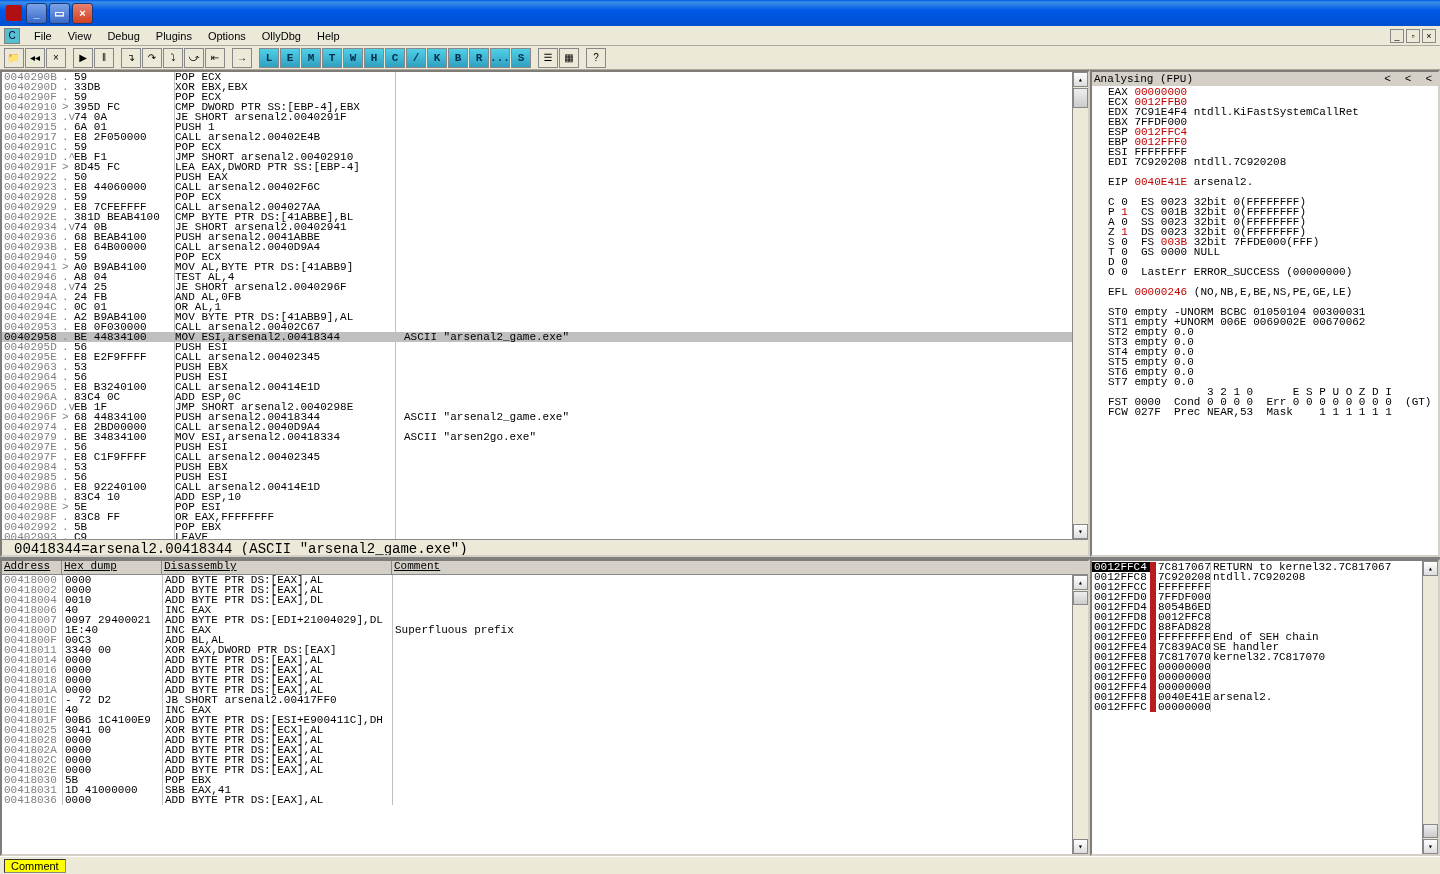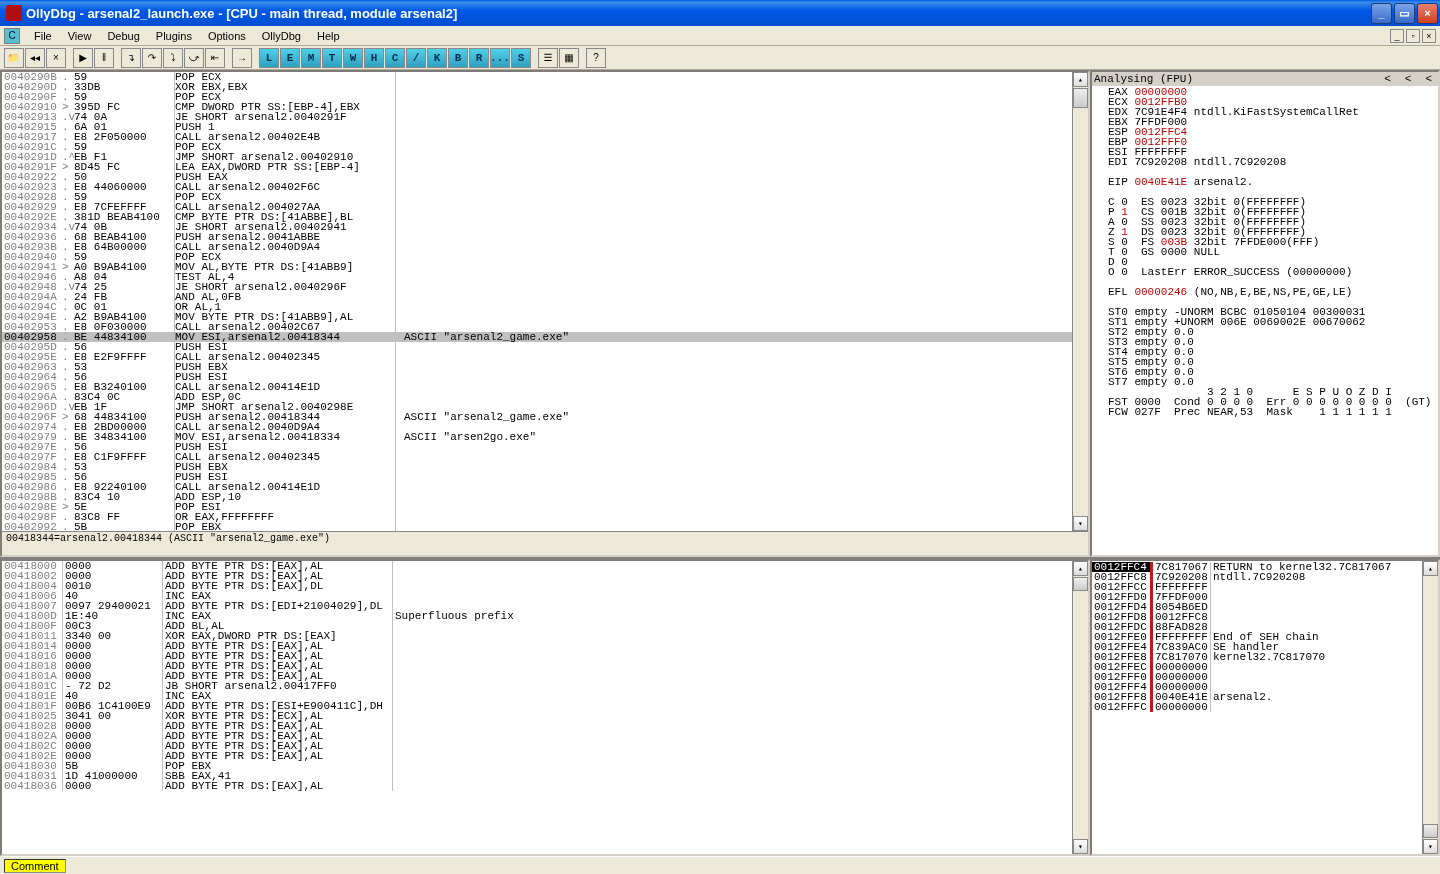--- a/index.html
+++ b/index.html
@@ -30,51 +30,50 @@
 .col-addr { width: 60px; color: #808080; padding-left: 2px; }
 .col-addr.blk { color: #000; }
 .col-mark { width: 12px; color: #808080; }
 .col-hex { width: 100px; color: #000; }
 .col-dis { width: 220px; color: #000; }
 .col-cmt { flex: 1; color: #000; padding-left: 8px; }
 .vdiv { width: 1px; background: #c0c0c0; }
 .scrollbar-v { width: 16px; background: #ece9d8; border-left: 1px solid #888; position: relative; }
 .sb-btn { width: 15px; height: 15px; background: linear-gradient(#fff,#ddd); border: 1px solid #888; position: absolute; font-size:8px; text-align:center; line-height:13px; }
 .sb-thumb { position: absolute; left: 0; width: 15px; background: linear-gradient(#eee,#ccc); border: 1px solid #888; }
-.info-line { height: 24px; background: #ece9d8; border-top: 1px solid #888; padding: 1px 4px; font-family: 'Courier New', monospace; font-size: 10px; }
+.info-line { height: 16px; background: #ece9d8; border-top: 1px solid #888; padding: 1px 12px; font-family: 'Courier New', monospace; font-size: 14px; }
 .reg-pane { width: 350px; background: white; border: 2px inset #d4d0c8; font-family: Terminal, 'Courier New', monospace; font-size: 11px; line-height: 11px; white-space: pre; display: flex; flex-direction: column; }
 .reg-header { background: #d4d0c8; height: 14px; padding: 1px 2px; display: flex; align-items: center; }
 .reg-arrows { margin-left: auto; display: flex; gap: 14px; padding-right: 4px; }
 .reg-body { flex: 1; padding: 1px 16px; overflow: hidden; }
 .reg-line { height: 10px; }
 .r-red { color: #c00000; }
 .r-blk { color: #000; }
 .dump-pane { flex: 1; background: white; border: 2px inset #d4d0c8; font-family: Terminal, 'Courier New', monospace; font-size: 11px; line-height: 10px; white-space: pre; display: flex; flex-direction: column; }
 .dump-header { background: #d4d0c8; height: 14px; display: flex; border-bottom: 1px solid #888; }
 .dh-col { border-right: 1px solid #888; padding: 0 2px; text-decoration: underline; }
 .dump-body { flex: 1; overflow: hidden; display: flex; gap: 48px; }
 .dump-lines { flex: 1; }
 .dump-row { display: flex; height: 10px; }
 .stack-pane { width: 350px; background: white; border: 2px inset #d4d0c8; font-family: Terminal, 'Courier New', monospace; font-size: 11px; line-height: 10px; white-space: pre; display: flex; }
 .stack-lines { flex: 1; padding: 1px 0; overflow: hidden; }
 .stack-row { display: flex; height: 10px; }
 .stk-addr { width: 58px; padding-left: 2px; }
 .stk-addr.hl { background: #000; color: #fff; }
-.stk-val { width: 60px; border-left: 3px solid #b91c1c; padding-left: 2px; }
+.stk-val { width: 60px; border-left: 6px solid #b91c1c; padding-left: 2px; }
 .stk-cmt { flex: 1; border-left: 1px solid #c0c0c0; padding-left: 2px; }
 .statusbar { height: 18px; background: #ece9d8; border-top: 1px solid #fff; display: flex; align-items: center; padding: 0 4px; font-size: 11px; }
 .status-text { flex: 1; }
 .status-paused { background: #ffff00; border: 1px inset #888; padding: 0 6px; }
 </style>
 </head>
 <body>
 
 <div class="titlebar">
   <div class="titlebar-icon"></div>
-  <div class="titlebar-text">OllyDbg - arsenal2_launch.exe - [CPU - main thread, module arsenal2]</div>
   <div class="titlebar-btns">
     <div class="titlebar-btn">_</div>
     <div class="titlebar-btn">▭</div>
     <div class="titlebar-btn close">×</div>
   </div>
 </div>
 
 <div class="menubar">
   <div class="appicon">C</div>
   <div id="menu-items" style="display: flex;">
@@ -151,20 +150,26 @@
           <span>&lt;</span>
           <span>&lt;</span>
           <span>&lt;</span>
         </div>
       </div>
       <div class="reg-body" id="reg-body"><div class="reg-line"><span class="r-blk">EAX </span><span class="r-red">00000000</span><span class="r-blk"></span></div><div class="reg-line"><span class="r-blk">ECX </span><span class="r-red">0012FFB0</span><span class="r-blk"></span></div><div class="reg-line"><span class="r-blk">EDX </span><span class="r-blk">7C91E4F4</span><span class="r-blk"> ntdll.KiFastSystemCallRet</span></div><div class="reg-line"><span class="r-blk">EBX </span><span class="r-blk">7FFDF000</span><span class="r-blk"></span></div><div class="reg-line"><span class="r-blk">ESP </span><span class="r-red">0012FFC4</span><span class="r-blk"></span></div><div class="reg-line"><span class="r-blk">EBP </span><span class="r-red">0012FFF0</span><span class="r-blk"></span></div><div class="reg-line"><span class="r-blk">ESI </span><span class="r-blk">FFFFFFFF</span><span class="r-blk"></span></div><div class="reg-line"><span class="r-blk">EDI </span><span class="r-blk">7C920208</span><span class="r-blk"> ntdll.7C920208</span></div><div class="reg-line">&nbsp;</div><div class="reg-line"><span class="r-blk">EIP </span><span class="r-red">0040E41E</span><span class="r-blk"> arsenal2.<moduleentrypoint></moduleentrypoint></span></div><div class="reg-line">&nbsp;</div><div class="reg-line"><span class="r-blk">C 0  ES 0023 32bit 0(FFFFFFFF)</span></div><div class="reg-line"><span class="r-blk">P </span><span class="r-red">1</span><span class="r-blk">  CS 001B 32bit 0(FFFFFFFF)</span></div><div class="reg-line"><span class="r-blk">A 0  SS 0023 32bit 0(FFFFFFFF)</span></div><div class="reg-line"><span class="r-blk">Z </span><span class="r-red">1</span><span class="r-blk">  DS 0023 32bit 0(FFFFFFFF)</span></div><div class="reg-line"><span class="r-blk">S 0  FS </span><span class="r-red">003B</span><span class="r-blk"> 32bit 7FFDE000(FFF)</span></div><div class="reg-line"><span class="r-blk">T 0  GS 0000 NULL</span></div><div class="reg-line"><span class="r-blk">D 0</span></div><div class="reg-line"><span class="r-blk">O 0  LastErr ERROR_SUCCESS (00000000)</span></div><div class="reg-line">&nbsp;</div><div class="reg-line"><span class="r-blk">EFL </span><span class="r-red">00000246</span><span class="r-blk"> (NO,NB,E,BE,NS,PE,GE,LE)</span></div><div class="reg-line">&nbsp;</div><div class="reg-line"><span class="r-blk">ST0 empty -UNORM BCBC 01050104 00300031</span></div><div class="reg-line"><span class="r-blk">ST1 empty +UNORM 006E 0069002E 00670062</span></div><div class="reg-line"><span class="r-blk">ST2 empty 0.0</span></div><div class="reg-line"><span class="r-blk">ST3 empty 0.0</span></div><div class="reg-line"><span class="r-blk">ST4 empty 0.0</span></div><div class="reg-line"><span class="r-blk">ST5 empty 0.0</span></div><div class="reg-line"><span class="r-blk">ST6 empty 0.0</span></div><div class="reg-line"><span class="r-blk">ST7 empty 0.0</span></div><div class="reg-line"><span class="r-blk">               3 2 1 0      E S P U O Z D I</span></div><div class="reg-line"><span class="r-blk">FST 0000  Cond 0 0 0 0  Err 0 0 0 0 0 0 0 0  (GT)</span></div><div class="reg-line"><span class="r-blk">FCW 027F  Prec NEAR,53  Mask    1 1 1 1 1 1</span></div></div>
     </div>
   </div>
   <div class="lower">
     <div class="dump-pane">
+      <div class="dump-header">
+        <div class="dh-col" style="width:60px">Address</div>
+        <div class="dh-col" style="width:100px">Hex dump</div>
+        <div class="dh-col" style="width:230px">Disassembly</div>
+        <div class="dh-col" style="flex:1;border-right:none">Comment</div>
+      </div>
       <div class="dump-body">
         <div class="dump-lines" id="dump-lines"><div class="dump-row"><span style="width:60px;padding-left:2px;color:#808080">00418000</span><span style="width:100px;border-left:1px solid #c0c0c0;padding-left:2px">0000</span><span style="width:230px;border-left:1px solid #c0c0c0;padding-left:2px">ADD BYTE PTR DS:[EAX],AL</span><span style="flex:1;border-left:1px solid #c0c0c0;padding-left:2px"></span></div><div class="dump-row"><span style="width:60px;padding-left:2px;color:#808080">00418002</span><span style="width:100px;border-left:1px solid #c0c0c0;padding-left:2px">0000</span><span style="width:230px;border-left:1px solid #c0c0c0;padding-left:2px">ADD BYTE PTR DS:[EAX],AL</span><span style="flex:1;border-left:1px solid #c0c0c0;padding-left:2px"></span></div><div class="dump-row"><span style="width:60px;padding-left:2px;color:#808080">00418004</span><span style="width:100px;border-left:1px solid #c0c0c0;padding-left:2px">0010</span><span style="width:230px;border-left:1px solid #c0c0c0;padding-left:2px">ADD BYTE PTR DS:[EAX],DL</span><span style="flex:1;border-left:1px solid #c0c0c0;padding-left:2px"></span></div><div class="dump-row"><span style="width:60px;padding-left:2px;color:#808080">00418006</span><span style="width:100px;border-left:1px solid #c0c0c0;padding-left:2px">40</span><span style="width:230px;border-left:1px solid #c0c0c0;padding-left:2px">INC EAX</span><span style="flex:1;border-left:1px solid #c0c0c0;padding-left:2px"></span></div><div class="dump-row"><span style="width:60px;padding-left:2px;color:#808080">00418007</span><span style="width:100px;border-left:1px solid #c0c0c0;padding-left:2px">0097 29400021</span><span style="width:230px;border-left:1px solid #c0c0c0;padding-left:2px">ADD BYTE PTR DS:[EDI+21004029],DL</span><span style="flex:1;border-left:1px solid #c0c0c0;padding-left:2px"></span></div><div class="dump-row"><span style="width:60px;padding-left:2px;color:#808080">0041800D</span><span style="width:100px;border-left:1px solid #c0c0c0;padding-left:2px">1E:40</span><span style="width:230px;border-left:1px solid #c0c0c0;padding-left:2px">INC EAX</span><span style="flex:1;border-left:1px solid #c0c0c0;padding-left:2px">Superfluous prefix</span></div><div class="dump-row"><span style="width:60px;padding-left:2px;color:#808080">0041800F</span><span style="width:100px;border-left:1px solid #c0c0c0;padding-left:2px">00C3</span><span style="width:230px;border-left:1px solid #c0c0c0;padding-left:2px">ADD BL,AL</span><span style="flex:1;border-left:1px solid #c0c0c0;padding-left:2px"></span></div><div class="dump-row"><span style="width:60px;padding-left:2px;color:#808080">00418011</span><span style="width:100px;border-left:1px solid #c0c0c0;padding-left:2px">3340 00</span><span style="width:230px;border-left:1px solid #c0c0c0;padding-left:2px">XOR EAX,DWORD PTR DS:[EAX]</span><span style="flex:1;border-left:1px solid #c0c0c0;padding-left:2px"></span></div><div class="dump-row"><span style="width:60px;padding-left:2px;color:#808080">00418014</span><span style="width:100px;border-left:1px solid #c0c0c0;padding-left:2px">0000</span><span style="width:230px;border-left:1px solid #c0c0c0;padding-left:2px">ADD BYTE PTR DS:[EAX],AL</span><span style="flex:1;border-left:1px solid #c0c0c0;padding-left:2px"></span></div><div class="dump-row"><span style="width:60px;padding-left:2px;color:#808080">00418016</span><span style="width:100px;border-left:1px solid #c0c0c0;padding-left:2px">0000</span><span style="width:230px;border-left:1px solid #c0c0c0;padding-left:2px">ADD BYTE PTR DS:[EAX],AL</span><span style="flex:1;border-left:1px solid #c0c0c0;padding-left:2px"></span></div><div class="dump-row"><span style="width:60px;padding-left:2px;color:#808080">00418018</span><span style="width:100px;border-left:1px solid #c0c0c0;padding-left:2px">0000</span><span style="width:230px;border-left:1px solid #c0c0c0;padding-left:2px">ADD BYTE PTR DS:[EAX],AL</span><span style="flex:1;border-left:1px solid #c0c0c0;padding-left:2px"></span></div><div class="dump-row"><span style="width:60px;padding-left:2px;color:#808080">0041801A</span><span style="width:100px;border-left:1px solid #c0c0c0;padding-left:2px">0000</span><span style="width:230px;border-left:1px solid #c0c0c0;padding-left:2px">ADD BYTE PTR DS:[EAX],AL</span><span style="flex:1;border-left:1px solid #c0c0c0;padding-left:2px"></span></div><div class="dump-row"><span style="width:60px;padding-left:2px;color:#808080">0041801C</span><span style="width:100px;border-left:1px solid #c0c0c0;padding-left:2px">- 72 D2</span><span style="width:230px;border-left:1px solid #c0c0c0;padding-left:2px">JB SHORT arsenal2.00417FF0</span><span style="flex:1;border-left:1px solid #c0c0c0;padding-left:2px"></span></div><div class="dump-row"><span style="width:60px;padding-left:2px;color:#808080">0041801E</span><span style="width:100px;border-left:1px solid #c0c0c0;padding-left:2px">40</span><span style="width:230px;border-left:1px solid #c0c0c0;padding-left:2px">INC EAX</span><span style="flex:1;border-left:1px solid #c0c0c0;padding-left:2px"></span></div><div class="dump-row"><span style="width:60px;padding-left:2px;color:#808080">0041801F</span><span style="width:100px;border-left:1px solid #c0c0c0;padding-left:2px">00B6 1C4100E9</span><span style="width:230px;border-left:1px solid #c0c0c0;padding-left:2px">ADD BYTE PTR DS:[ESI+E900411C],DH</span><span style="flex:1;border-left:1px solid #c0c0c0;padding-left:2px"></span></div><div class="dump-row"><span style="width:60px;padding-left:2px;color:#808080">00418025</span><span style="width:100px;border-left:1px solid #c0c0c0;padding-left:2px">3041 00</span><span style="width:230px;border-left:1px solid #c0c0c0;padding-left:2px">XOR BYTE PTR DS:[ECX],AL</span><span style="flex:1;border-left:1px solid #c0c0c0;padding-left:2px"></span></div><div class="dump-row"><span style="width:60px;padding-left:2px;color:#808080">00418028</span><span style="width:100px;border-left:1px solid #c0c0c0;padding-left:2px">0000</span><span style="width:230px;border-left:1px solid #c0c0c0;padding-left:2px">ADD BYTE PTR DS:[EAX],AL</span><span style="flex:1;border-left:1px solid #c0c0c0;padding-left:2px"></span></div><div class="dump-row"><span style="width:60px;padding-left:2px;color:#808080">0041802A</span><span style="width:100px;border-left:1px solid #c0c0c0;padding-left:2px">0000</span><span style="width:230px;border-left:1px solid #c0c0c0;padding-left:2px">ADD BYTE PTR DS:[EAX],AL</span><span style="flex:1;border-left:1px solid #c0c0c0;padding-left:2px"></span></div><div class="dump-row"><span style="width:60px;padding-left:2px;color:#808080">0041802C</span><span style="width:100px;border-left:1px solid #c0c0c0;padding-left:2px">0000</span><span style="width:230px;border-left:1px solid #c0c0c0;padding-left:2px">ADD BYTE PTR DS:[EAX],AL</span><span style="flex:1;border-left:1px solid #c0c0c0;padding-left:2px"></span></div><div class="dump-row"><span style="width:60px;padding-left:2px;color:#808080">0041802E</span><span style="width:100px;border-left:1px solid #c0c0c0;padding-left:2px">0000</span><span style="width:230px;border-left:1px solid #c0c0c0;padding-left:2px">ADD BYTE PTR DS:[EAX],AL</span><span style="flex:1;border-left:1px solid #c0c0c0;padding-left:2px"></span></div><div class="dump-row"><span style="width:60px;padding-left:2px;color:#808080">00418030</span><span style="width:100px;border-left:1px solid #c0c0c0;padding-left:2px">5B</span><span style="width:230px;border-left:1px solid #c0c0c0;padding-left:2px">POP EBX</span><span style="flex:1;border-left:1px solid #c0c0c0;padding-left:2px"></span></div><div class="dump-row"><span style="width:60px;padding-left:2px;color:#808080">00418031</span><span style="width:100px;border-left:1px solid #c0c0c0;padding-left:2px">1D 41000000</span><span style="width:230px;border-left:1px solid #c0c0c0;padding-left:2px">SBB EAX,41</span><span style="flex:1;border-left:1px solid #c0c0c0;padding-left:2px"></span></div><div class="dump-row"><span style="width:60px;padding-left:2px;color:#808080">00418036</span><span style="width:100px;border-left:1px solid #c0c0c0;padding-left:2px">0000</span><span style="width:230px;border-left:1px solid #c0c0c0;padding-left:2px">ADD BYTE PTR DS:[EAX],AL</span><span style="flex:1;border-left:1px solid #c0c0c0;padding-left:2px"></span></div></div>
         <div class="scrollbar-v">
           <div class="sb-btn" style="top:0">▴</div>
           <div class="sb-thumb" style="top:16px;height:14px"></div>
           <div class="sb-btn" style="bottom:0">▾</div>
         </div>
       </div>
     </div>
     <div class="stack-pane">

